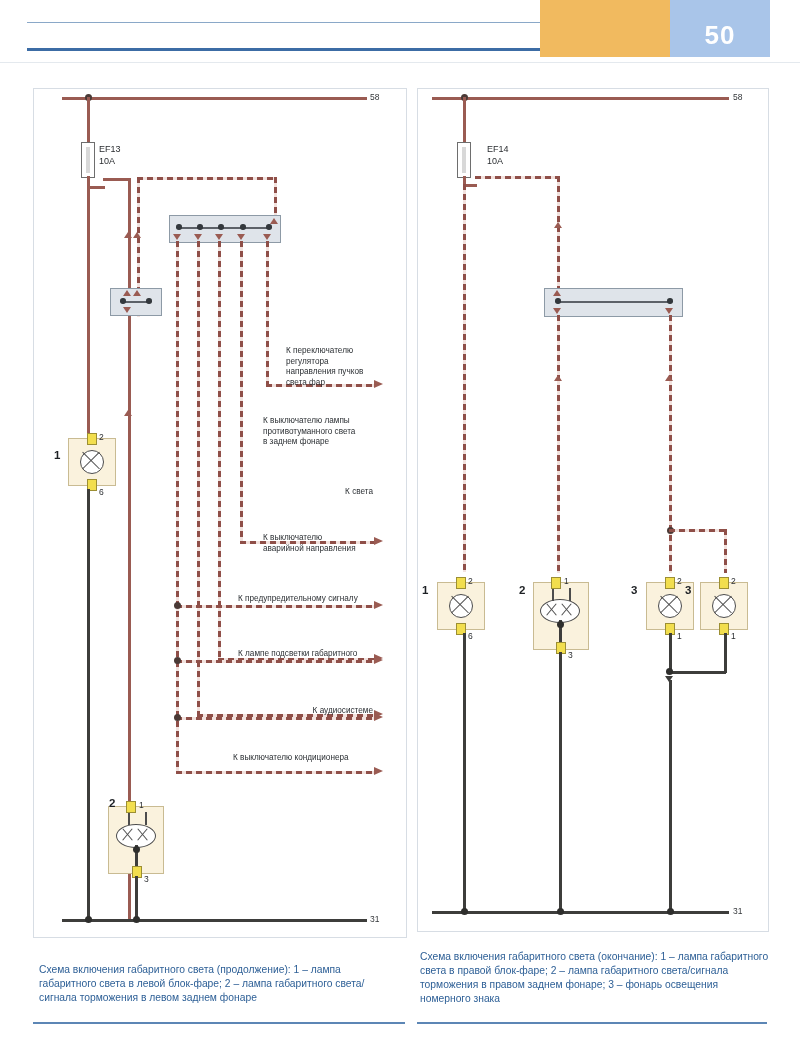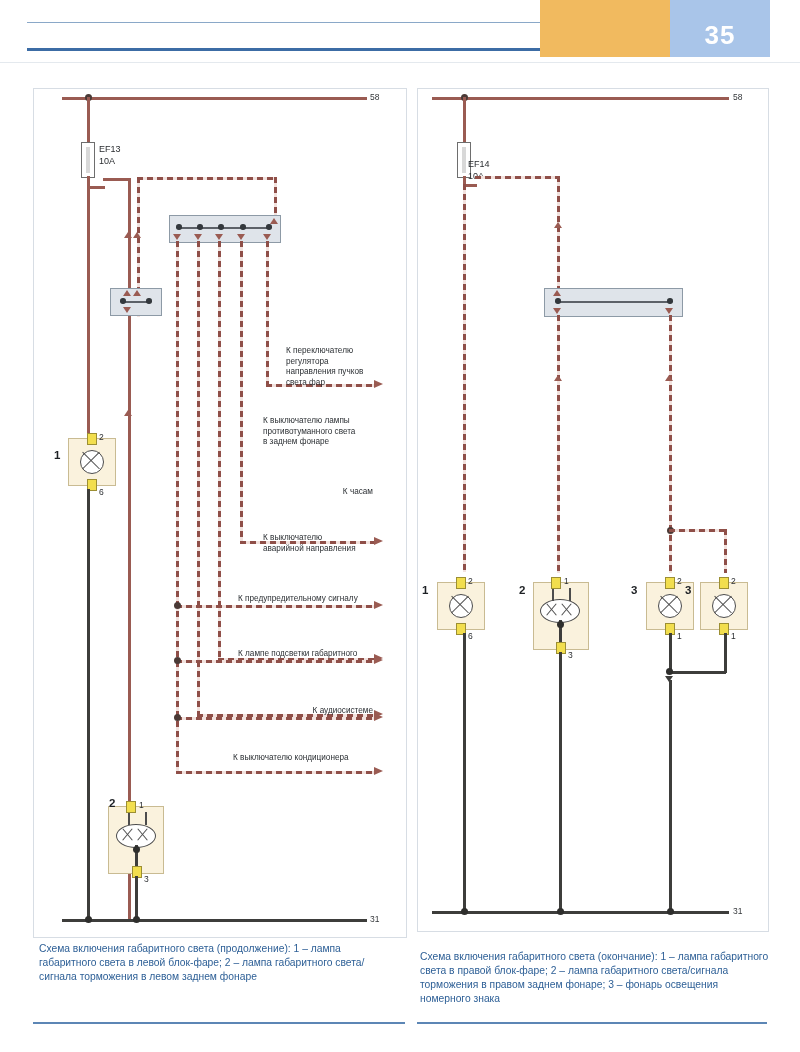--- a/index.html
+++ b/index.html
@@ -260,34 +260,34 @@
     font-size: 10.3px;
     line-height: 14px;
     color: #2d5f96;
   }
   .caption b { font-weight: normal; }
   .cap-rule {
     position: absolute;
     height: 2px;
     background: #5c86b5;
   }
-  #caption-left  { left: 39px;  top: 942px; width: 362px; }
+  #caption-left  { left: 39px;  top: 963px; width: 362px; }
   #caption-right { left: 420px; top: 950px; width: 350px; }
   #cap-rule-left  { left: 33px;  top: 1022px; width: 372px; }
   #cap-rule-right { left: 417px; top: 1022px; width: 350px; }
 </style>
 </head>
 <body>
 
 <div id="header">
   <div id="header-rule-top"></div>
   <div id="header-rule-top2"></div>
   <div id="header-orange"></div>
   <div id="header-blue"></div>
-  <div id="page-number">35</div>
+  <div id="page-number">50</div>
   <div id="header-rule-bottom"></div>
   <div id="header-baseline"></div>
 </div>
 
 <div class="panel" id="panel-left"></div>
 
 <div class="wire-h" style="left:62px; top:97px; width:305px;"></div>
 <div class="dot" style="left:85px; top:94px;"></div>
 <div class="rail-label" style="left:370px; top:92px;">58</div>
 
@@ -349,21 +349,21 @@
 света фар</div>
 
 <div class="dw-h" style="left:240px; top:541px; width:136px;"></div>
 <div class="arrow-right" style="left:374px; top:537px;"></div>
 <div class="dest-label" style="left:263px; top:416px; width:118px;">К выключателю лампы
 противотуманного света
 в заднем фонаре</div>
 
 <div class="dw-h" style="left:218px; top:658px; width:158px;"></div>
 <div class="arrow-right" style="left:374px; top:654px;"></div>
-<div class="dest-label right-al" style="left:268px; top:487px; width:105px;">К часам</div>
+<div class="dest-label right-al" style="left:268px; top:487px; width:105px;">К света</div>
 
 <div class="dw-h" style="left:197px; top:714px; width:179px;"></div>
 <div class="arrow-right" style="left:374px; top:710px;"></div>
 <div class="dest-label" style="left:263px; top:533px; width:118px;">К выключателю
 аварийной направления</div>
 
 <div class="dw-h" style="left:176px; top:605px; width:200px;"></div>
 <div class="dot" style="left:174px; top:602px;"></div>
 <div class="arrow-right" style="left:374px; top:601px;"></div>
 <div class="dest-label" style="left:238px; top:594px; width:140px;">К предупредительному сигналу</div>
@@ -418,21 +418,21 @@
 <div class="panel" id="panel-right"></div>
 
 <div class="wire-h" style="left:432px; top:97px; width:297px;"></div>
 <div class="dot" style="left:461px; top:94px;"></div>
 <div class="rail-label" style="left:733px; top:92px;">58</div>
 
 <div class="wire-v" style="left:463px; top:97px; height:45px;"></div>
 <div class="fuse-body" style="left:457px; top:142px;">
   <div class="fuse-bar"></div>
 </div>
-<div class="fuse-label" style="left:468px; top:144px;margin-top:15px;"><span>EF14</span><br><span>10A</span></div>
+<div class="fuse-label" style="left:487px; top:144px;"><span>EF14</span><br><span>10A</span></div>
 
 <div class="wire-v" style="left:463px; top:176px; height:10px;"></div>
 <div class="wire-h" style="left:463px; top:184px; width:14px;"></div>
 <div class="dw-v" style="left:463px; top:184px; height:388px;"></div>
 <div class="dw-h" style="left:475px; top:176px; width:85px;"></div>
 <div class="dw-v" style="left:557px; top:176px; height:113px;"></div>
 <div class="arrow-up" style="left:554px; top:222px;"></div>
 
 <div class="splice" style="left:544px; top:288px; width:137px; height:27px;">
   <div class="splice-bar" style="left:13px; top:12px; width:112px;"></div>

